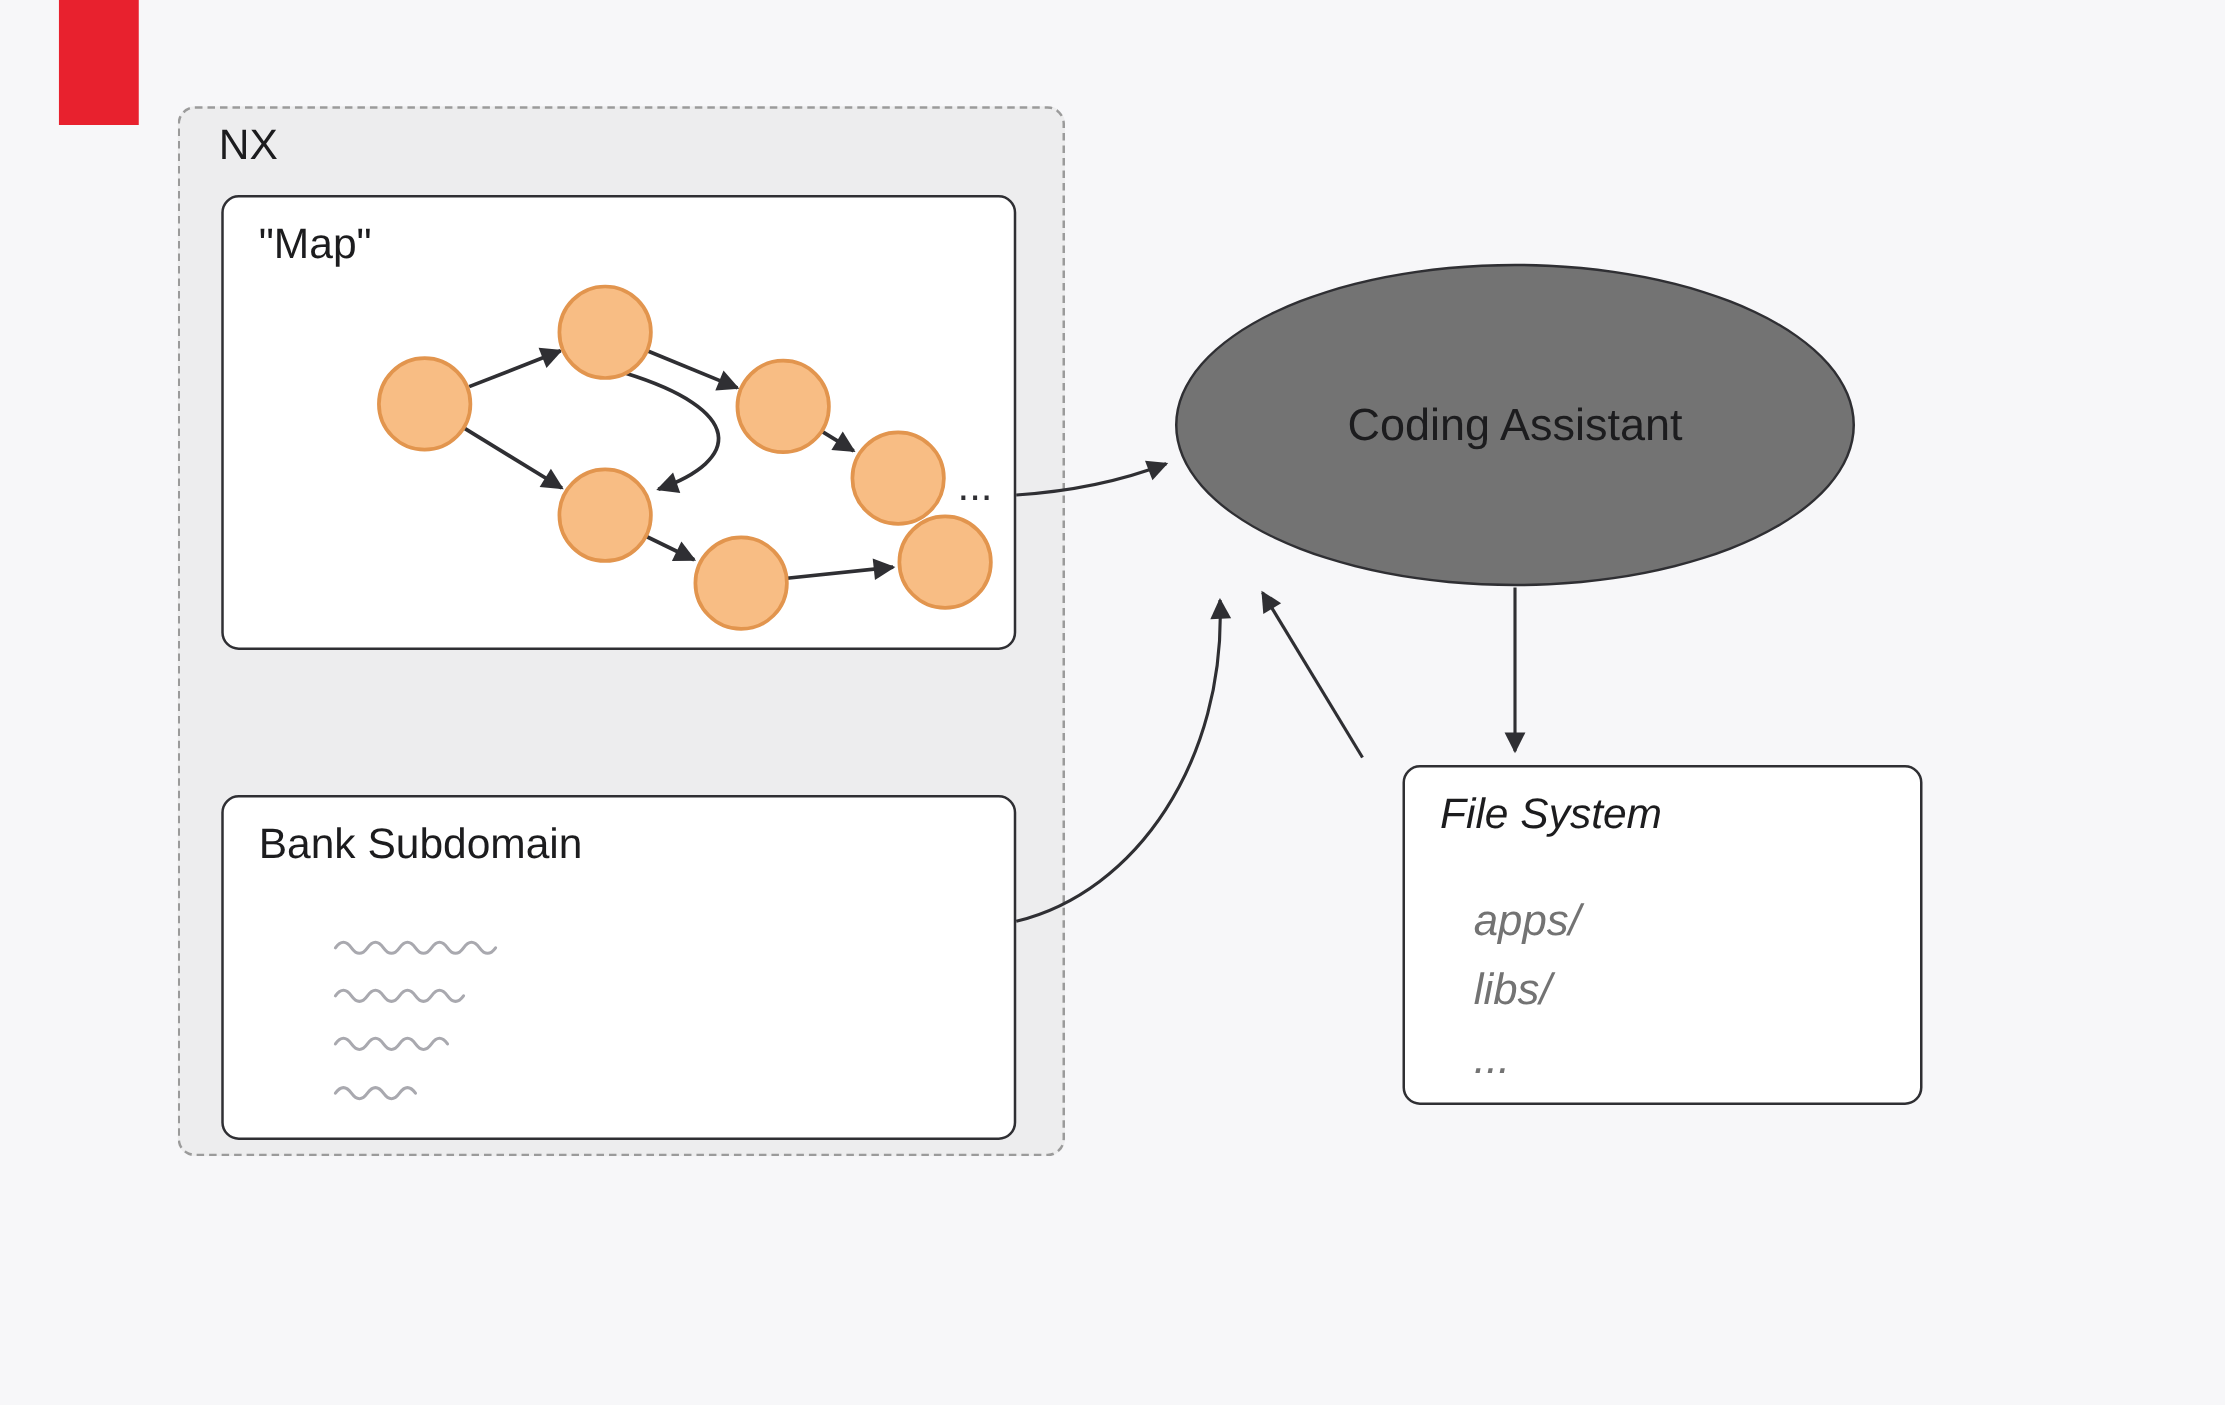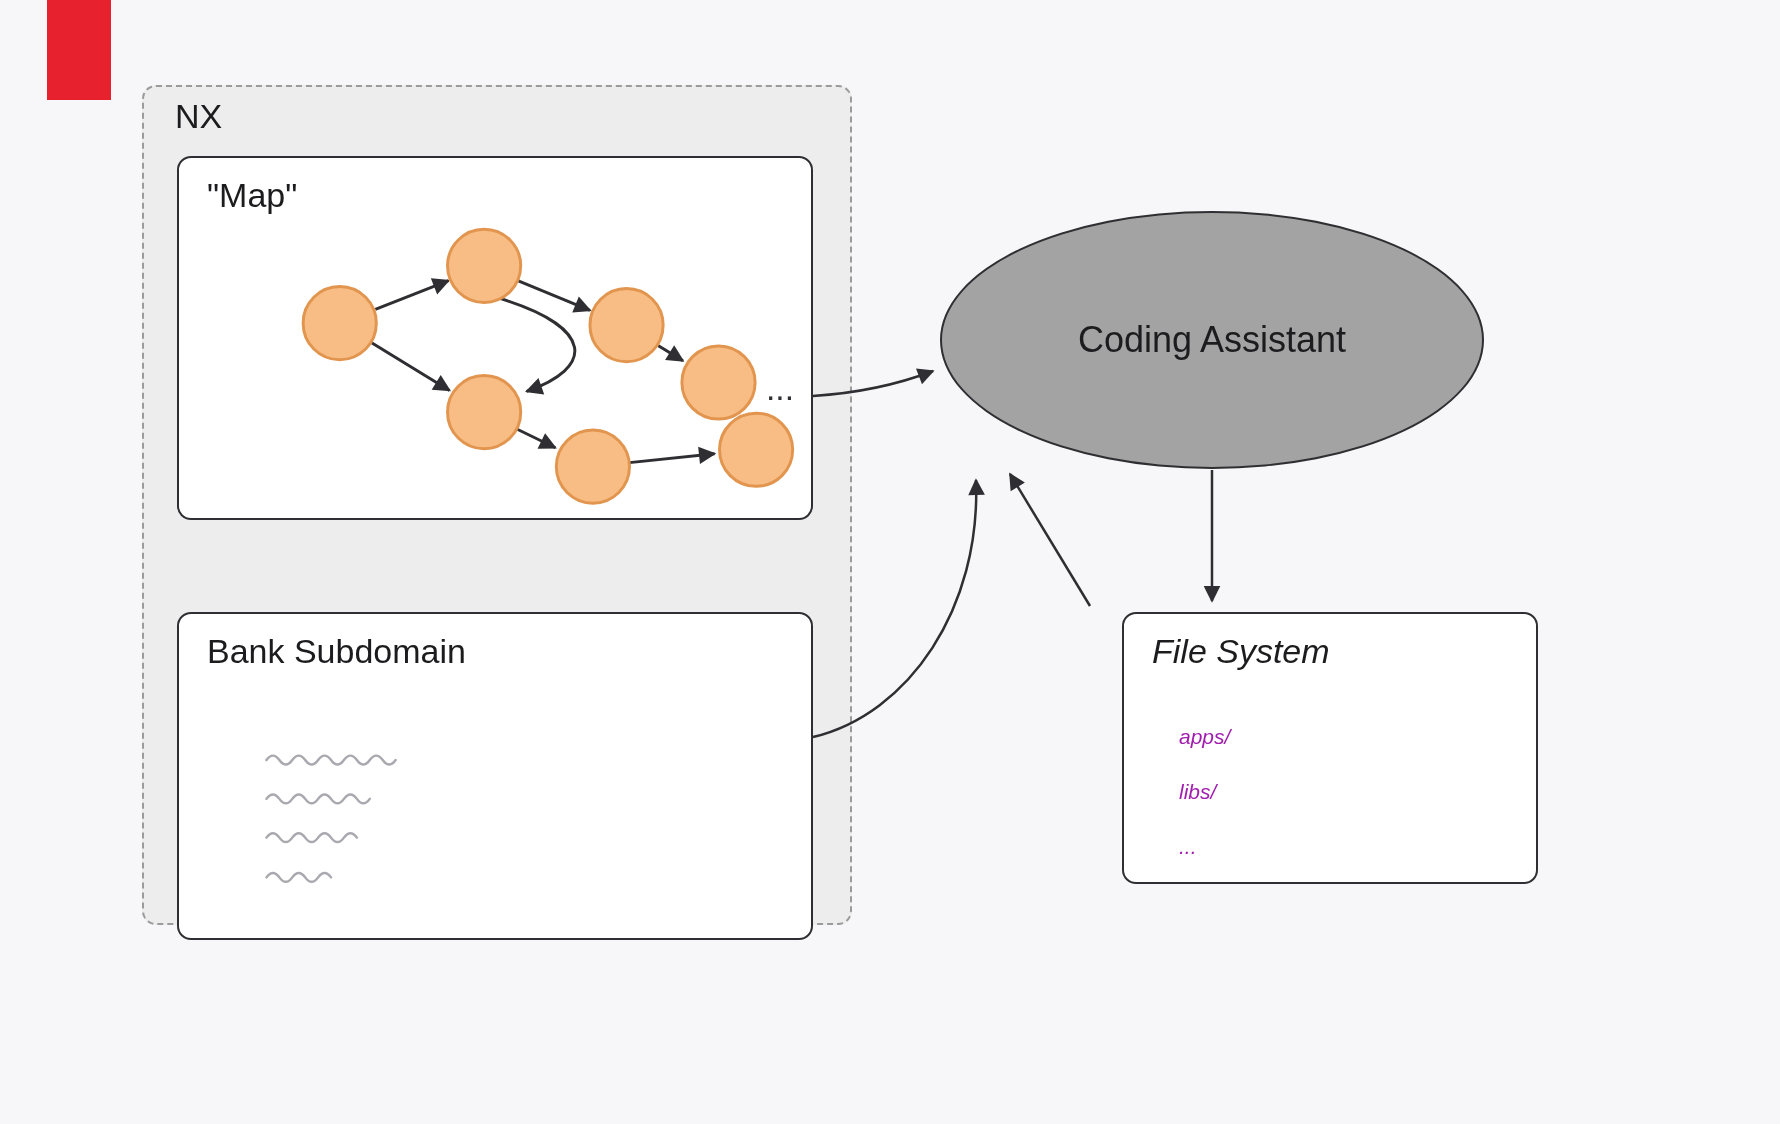--- a/index.html
+++ b/index.html
@@ -39,52 +39,52 @@
     color: #1c1c1e;
   }
 
   .panel {
     background: #ffffff;
     border: 2.5px solid #2f2f33;
     border-radius: 14px;
     box-sizing: border-box;
   }
   #map-box   { left: 130px; top: 156px; width: 636px; height: 364px; }
-  #bank-box  { left: 130px; top: 612px; width: 636px; height: 328px; }
+  #bank-box  { left: 130px; top: 636px; width: 636px; height: 276px; }
   #fs-box    { left: 1075px; top: 612px; width: 416px; height: 272px; font-style: italic; }
 
   .panel-label {
     position: absolute;
     left: 28px; top: 18px;
     font-size: 34px;
     color: #1c1c1e;
     white-space: nowrap;
   }
 
   .fill-svg { position: absolute; left: 0; top: 0; width: 100%; height: 100%; }
 
   
   #assistant-ellipse {
     left: 893px; top: 211px; width: 544px; height: 258px;
-    background: #a3a3a3;
+    background: #737373;
     border: 2.5px solid #2f2f33;
     border-radius: 50%;
     display: flex;
     align-items: center;
     justify-content: center;
     box-sizing: border-box;
   }
   #assistant-label { font-size: 36px; color: #1c1c1e; }
 
   
   #fs-entries {
     position: absolute;
     left: 55px; top: 95px;
-    font-size: 21px;
-    color: #a21caf;
+    font-size: 35px;
+    color: #737373;
     line-height: 55px;
   }
 
   #arrow-overlay {
     left: 0; top: 0; width: 1780px; height: 1124px;
     pointer-events: none;
     z-index: 5;
   }
 </style>
 </head>

